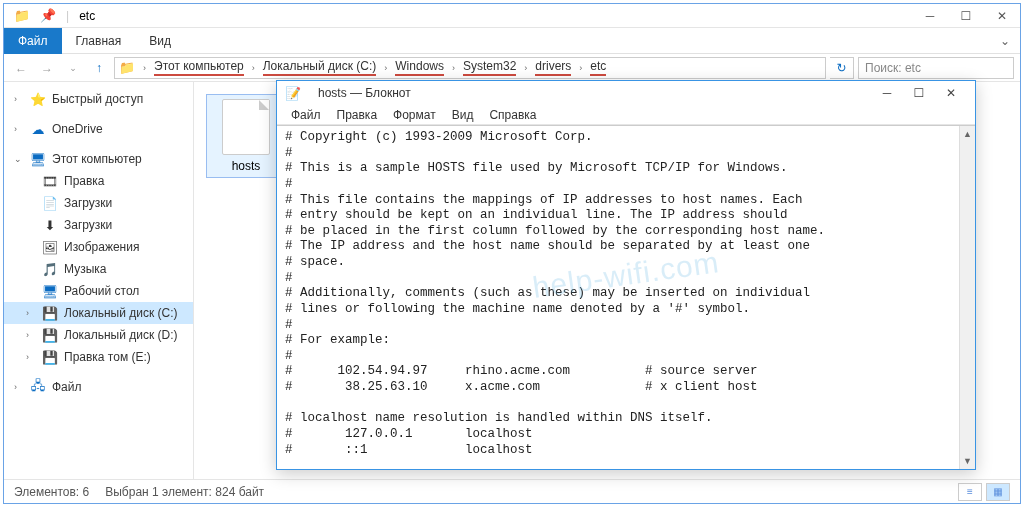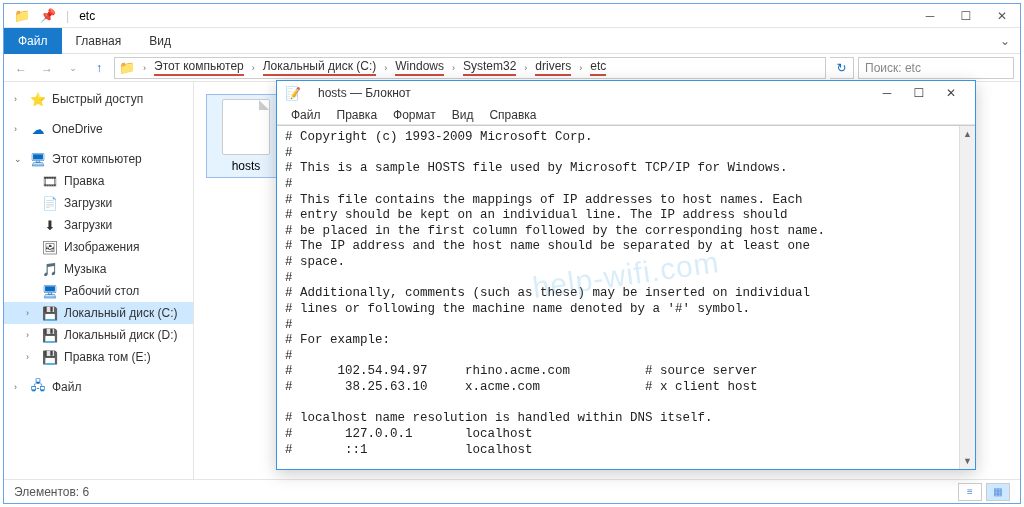--- a/index.html
+++ b/index.html
@@ -212,20 +212,21 @@
     <div class="content">
       <div class="file-item">
         <div class="file-icon"></div>
         <span class="file-label">hosts</span>
       </div>
     </div>
   </div>
 
   <div class="statusbar">
     <span>Элементов: 6</span>
+    <span>Выбран 1 элемент: 824 байт</span>
     <div class="views">
       <div class="view-btn">≡</div>
       <div class="view-btn" style="background:#cde8ff">▦</div>
     </div>
   </div>
 </div>
 
 <div class="notepad">
   <div class="np-title">
     <span class="sb-icon" style="color:#55aadd">📝</span>

